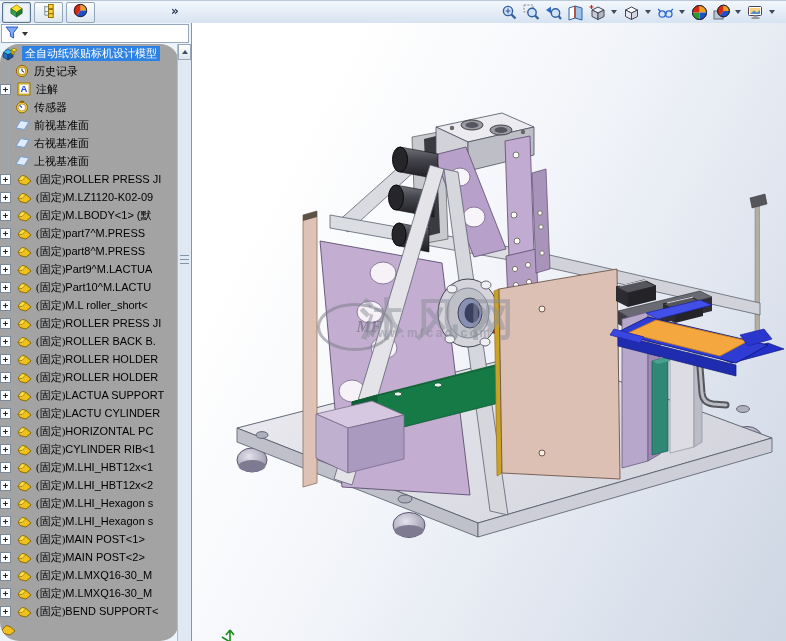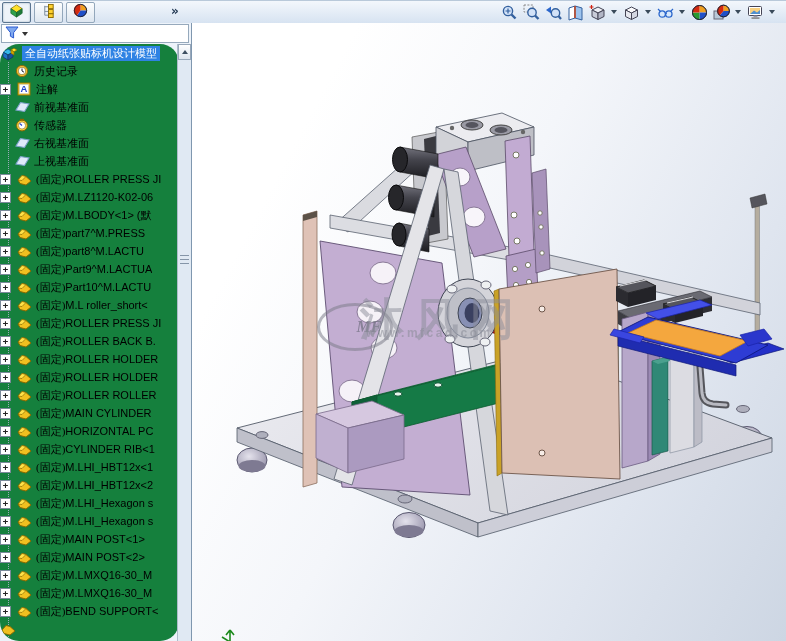--- a/index.html
+++ b/index.html
@@ -21,21 +21,21 @@
   .caret{width:0;height:0;border-left:3.5px solid transparent;border-right:3.5px solid transparent;
          border-top:4px solid #3a4a5a;margin:0 1px;}
 
   
   .panel{position:absolute;top:22px;left:0;width:191px;bottom:0;background:#edf3fa;
          border-right:1px solid #7f97af;}
   .filterbar{position:absolute;top:1px;left:1px;right:2px;height:17px;border:1px solid #96a9bc;
              background:#fff;display:flex;align-items:center;padding-left:3px;gap:3px;}
   .fcaret{width:0;height:0;border-left:3.5px solid transparent;border-right:3.5px solid transparent;
           border-top:4px solid #333;}
-  .tree{position:absolute;left:0;top:21px;width:179px;bottom:0;background:#15803d;
+  .tree{position:absolute;left:0;top:21px;width:179px;bottom:0;background:#a3a3a3;
         font-size:11px;color:#000;overflow:hidden;border-radius:19px;}
   .treeline{position:absolute;left:8px;top:18px;bottom:4px;width:0;
             border-left:1px dotted #9aaabb;}
   .trow{height:18px;display:flex;align-items:center;position:relative;
         padding-left:0;white-space:nowrap;overflow:hidden;}
   .exp{width:9px;height:9px;border:1px solid #7a8a9a;background:#fff;color:#222;
        font:bold 9px/8px "DejaVu Sans Mono",monospace;text-align:center;margin-right:5px;flex:none;z-index:1;cursor:pointer;}
   .noexp{width:14px;flex:none;}
   .ticon{width:16px;height:15px;margin-right:4px;flex:none;display:flex;align-items:center;justify-content:center;}
   .lbl{overflow:hidden;}
@@ -238,54 +238,54 @@
               <rect x="1" y="1" width="12" height="12" fill="#ffd94a" stroke="#997700"></rect>
               <rect x="2.5" y="2.5" width="9" height="9" fill="#fff" stroke="#bbb" stroke-width="0.5"></rect>
               <text x="7" y="10.2" font-size="9.5" font-weight="bold" fill="#2244cc" text-anchor="middle" font-family="Liberation Sans,sans-serif">A</text>
             </svg>
         </span>
         <span class="lbl">注解</span>
       </div>
       <div class="trow">
         <span class="noexp"></span>
         <span class="ticon">
-          <svg width="15" height="14" viewBox="0 0 15 14">
-              <polygon points="1,10 5.5,2.5 14,4 9.5,11.5" fill="#dfeafa" stroke="#7aa0c8" stroke-width="1.1"></polygon>
-            </svg>
-        </span>
-        <span class="lbl">前视基准面</span>
-      </div>
-      <div class="trow">
-        <span class="noexp"></span>
-        <span class="ticon">
           <svg width="14" height="14" viewBox="0 0 14 14">
               <circle cx="7" cy="7.5" r="5.4" fill="#ffd94a" stroke="#886600"></circle>
               <circle cx="7" cy="7.5" r="3.6" fill="#fff" stroke="#886600" stroke-width="0.6"></circle>
               <path d="M7,7.5 L4.6,5.4" stroke="#2244cc" stroke-width="1.2"></path>
               <rect x="5" y="0.8" width="4" height="1.6" fill="#886600"></rect>
             </svg>
         </span>
         <span class="lbl">传感器</span>
       </div>
       <div class="trow">
         <span class="noexp"></span>
         <span class="ticon">
           <svg width="15" height="14" viewBox="0 0 15 14">
               <polygon points="1,10 5.5,2.5 14,4 9.5,11.5" fill="#dfeafa" stroke="#7aa0c8" stroke-width="1.1"></polygon>
             </svg>
         </span>
-        <span class="lbl">右视基准面</span>
+        <span class="lbl">前视基准面</span>
       </div>
       <div class="trow">
         <span class="noexp"></span>
         <span class="ticon">
           <svg width="15" height="14" viewBox="0 0 15 14">
               <polygon points="1,10 5.5,2.5 14,4 9.5,11.5" fill="#dfeafa" stroke="#7aa0c8" stroke-width="1.1"></polygon>
             </svg>
         </span>
+        <span class="lbl">右视基准面</span>
+      </div>
+      <div class="trow">
+        <span class="noexp"></span>
+        <span class="ticon">
+          <svg width="15" height="14" viewBox="0 0 15 14">
+              <polygon points="1,10 5.5,2.5 14,4 9.5,11.5" fill="#dfeafa" stroke="#7aa0c8" stroke-width="1.1"></polygon>
+            </svg>
+        </span>
         <span class="lbl">上视基准面</span>
       </div>
 
       <div class="trow">
         <span class="exp">+</span>
         <span class="ticon">
             <svg width="15" height="13" viewBox="0 0 15 13">
               <polygon points="1,7 5,2.5 9,3.5 14,8 9,12 3,10.5" fill="#f0c020" stroke="#8a6a00"></polygon>
               <polygon points="1,7 5,2.5 9,3.5 5,7.5" fill="#ffe24a" stroke="#8a6a00" stroke-width="0.7"></polygon>
             </svg>
@@ -295,21 +295,21 @@
       </div>
       <div class="trow">
         <span class="exp">+</span>
         <span class="ticon">
             <svg width="15" height="13" viewBox="0 0 15 13">
               <polygon points="1,7 5,2.5 9,3.5 14,8 9,12 3,10.5" fill="#f0c020" stroke="#8a6a00"></polygon>
               <polygon points="1,7 5,2.5 9,3.5 5,7.5" fill="#ffe24a" stroke="#8a6a00" stroke-width="0.7"></polygon>
             </svg>
           </span>
         <span class="pfx">(固定)</span>
-          <span class="lbl">M.LZ1120-K02-06</span>
+          <span class="lbl">M.LZ1120-K02-09</span>
       </div>
       <div class="trow">
         <span class="exp">+</span>
         <span class="ticon">
             <svg width="15" height="13" viewBox="0 0 15 13">
               <polygon points="1,7 5,2.5 9,3.5 14,8 9,12 3,10.5" fill="#f0c020" stroke="#8a6a00"></polygon>
               <polygon points="1,7 5,2.5 9,3.5 5,7.5" fill="#ffe24a" stroke="#8a6a00" stroke-width="0.7"></polygon>
             </svg>
           </span>
         <span class="pfx">(固定)</span>
@@ -328,21 +328,21 @@
       </div>
       <div class="trow">
         <span class="exp">+</span>
         <span class="ticon">
             <svg width="15" height="13" viewBox="0 0 15 13">
               <polygon points="1,7 5,2.5 9,3.5 14,8 9,12 3,10.5" fill="#f0c020" stroke="#8a6a00"></polygon>
               <polygon points="1,7 5,2.5 9,3.5 5,7.5" fill="#ffe24a" stroke="#8a6a00" stroke-width="0.7"></polygon>
             </svg>
           </span>
         <span class="pfx">(固定)</span>
-          <span class="lbl">part8^M.LACTU</span>
+          <span class="lbl">part8^M.PRESS</span>
       </div>
       <div class="trow">
         <span class="exp">+</span>
         <span class="ticon">
             <svg width="15" height="13" viewBox="0 0 15 13">
               <polygon points="1,7 5,2.5 9,3.5 14,8 9,12 3,10.5" fill="#f0c020" stroke="#8a6a00"></polygon>
               <polygon points="1,7 5,2.5 9,3.5 5,7.5" fill="#ffe24a" stroke="#8a6a00" stroke-width="0.7"></polygon>
             </svg>
           </span>
         <span class="pfx">(固定)</span>
@@ -416,32 +416,32 @@
       </div>
       <div class="trow">
         <span class="exp">+</span>
         <span class="ticon">
             <svg width="15" height="13" viewBox="0 0 15 13">
               <polygon points="1,7 5,2.5 9,3.5 14,8 9,12 3,10.5" fill="#f0c020" stroke="#8a6a00"></polygon>
               <polygon points="1,7 5,2.5 9,3.5 5,7.5" fill="#ffe24a" stroke="#8a6a00" stroke-width="0.7"></polygon>
             </svg>
           </span>
         <span class="pfx">(固定)</span>
-          <span class="lbl">ROLLER ROLLER</span>
-      </div>
-      <div class="trow">
-        <span class="exp">+</span>
-        <span class="ticon">
-            <svg width="15" height="13" viewBox="0 0 15 13">
-              <polygon points="1,7 5,2.5 9,3.5 14,8 9,12 3,10.5" fill="#f0c020" stroke="#8a6a00"></polygon>
-              <polygon points="1,7 5,2.5 9,3.5 5,7.5" fill="#ffe24a" stroke="#8a6a00" stroke-width="0.7"></polygon>
-            </svg>
-          </span>
-        <span class="pfx">(固定)</span>
-          <span class="lbl">MAIN CYLINDER</span>
+          <span class="lbl">LACTUA SUPPORT</span>
+      </div>
+      <div class="trow">
+        <span class="exp">+</span>
+        <span class="ticon">
+            <svg width="15" height="13" viewBox="0 0 15 13">
+              <polygon points="1,7 5,2.5 9,3.5 14,8 9,12 3,10.5" fill="#f0c020" stroke="#8a6a00"></polygon>
+              <polygon points="1,7 5,2.5 9,3.5 5,7.5" fill="#ffe24a" stroke="#8a6a00" stroke-width="0.7"></polygon>
+            </svg>
+          </span>
+        <span class="pfx">(固定)</span>
+          <span class="lbl">LACTU CYLINDER</span>
       </div>
       <div class="trow">
         <span class="exp">+</span>
         <span class="ticon">
             <svg width="15" height="13" viewBox="0 0 15 13">
               <polygon points="1,7 5,2.5 9,3.5 14,8 9,12 3,10.5" fill="#f0c020" stroke="#8a6a00"></polygon>
               <polygon points="1,7 5,2.5 9,3.5 5,7.5" fill="#ffe24a" stroke="#8a6a00" stroke-width="0.7"></polygon>
             </svg>
           </span>
         <span class="pfx">(固定)</span>

